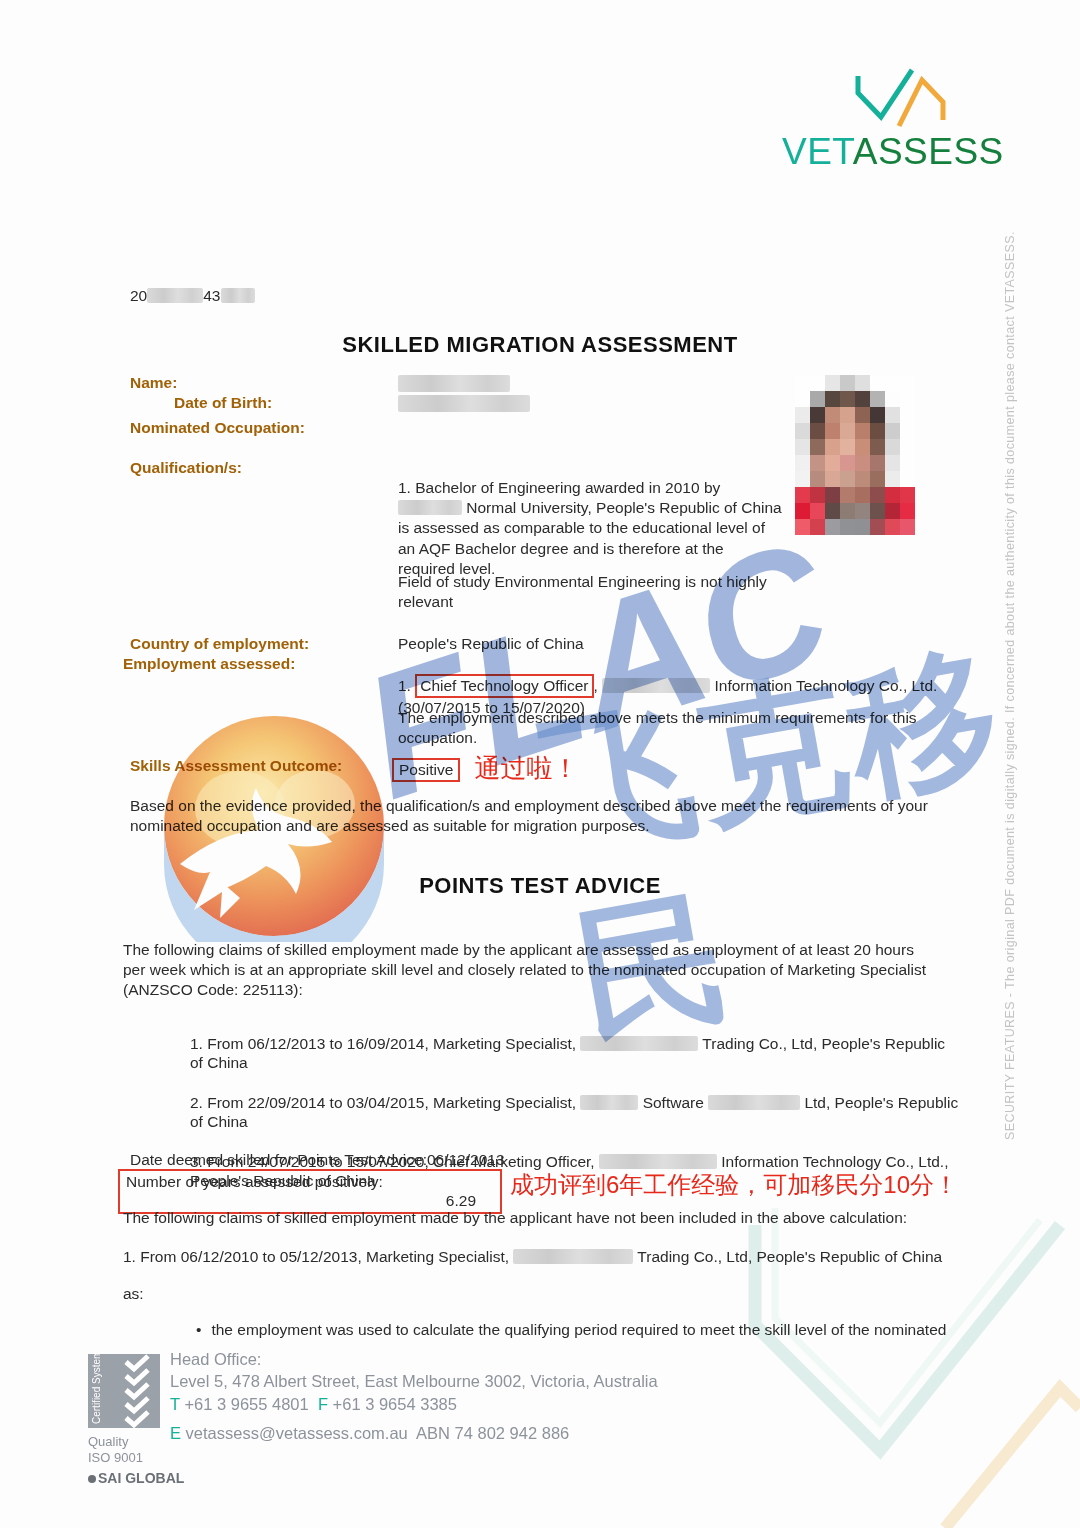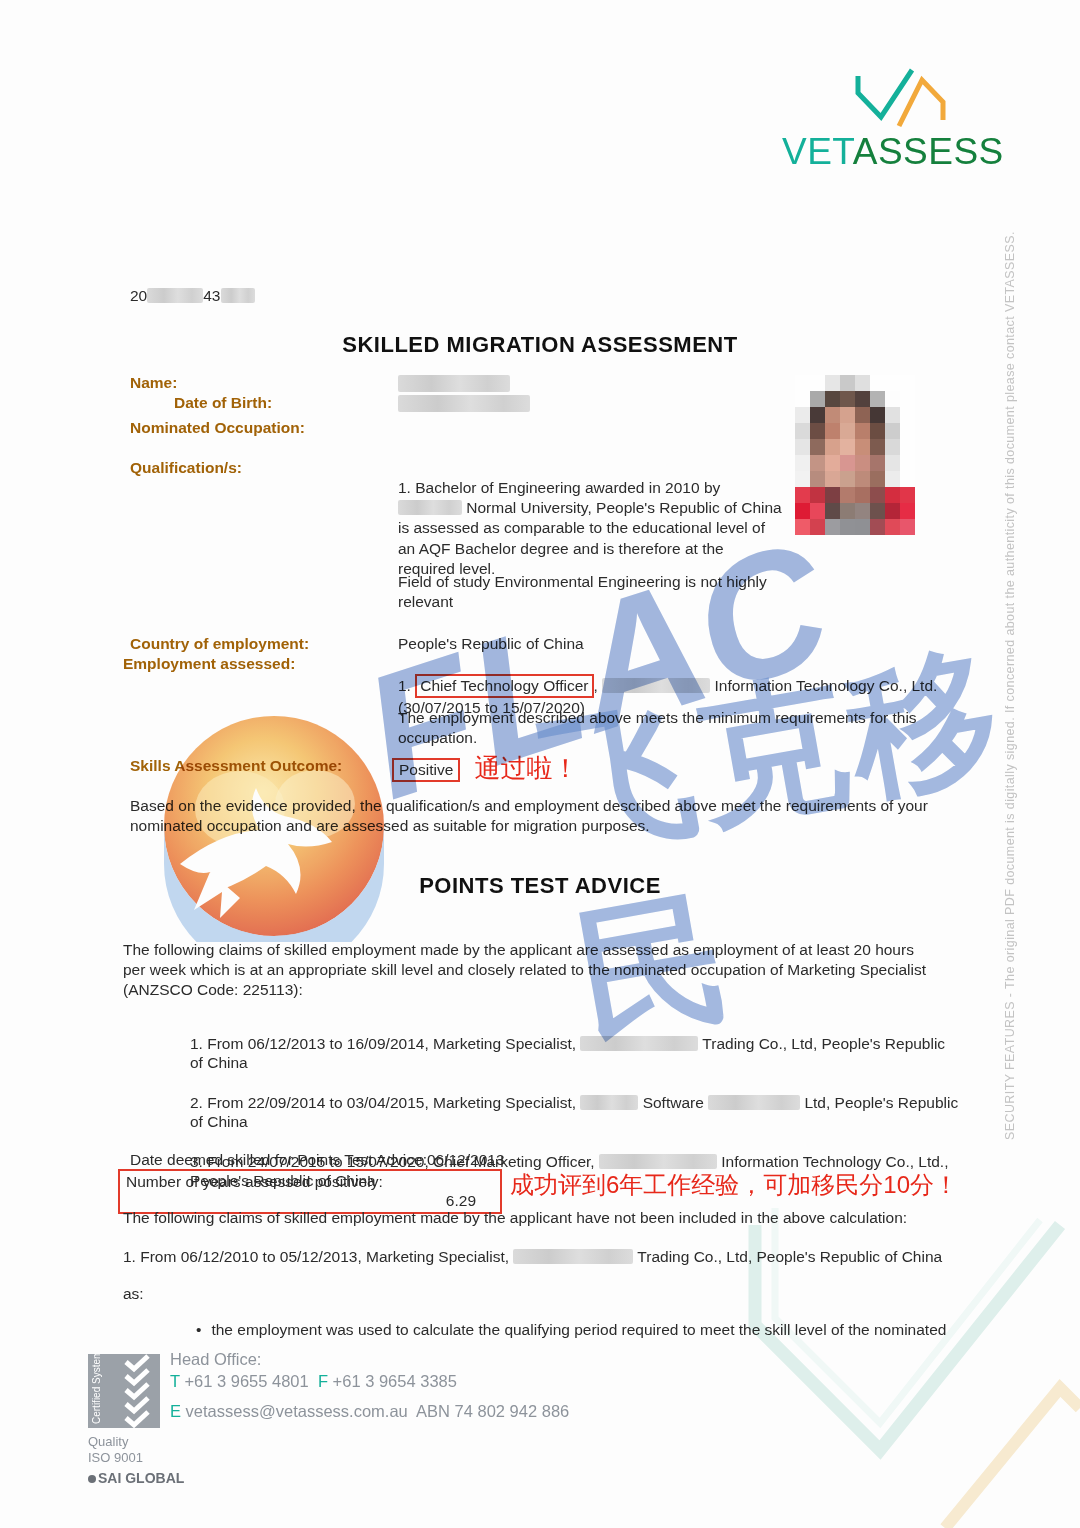--- a/index.html
+++ b/index.html
@@ -230,20 +230,21 @@
     </svg>
   </div>
   <div class="abs foot-gray" style="left:88px;top:1434px;font-size:13px;line-height:1.25;">
     <div>Quality</div>
     <div>ISO 9001</div>
     <div style="font-size:14px;font-weight:bold;color:#6b7077;margin-top:3px;"><span style="display:inline-block;width:8px;height:8px;border-radius:50%;background:#6b7077;margin-right:2px;"></span><span>SAI GLOBAL</span></div>
   </div>
 
   <div class="abs" style="left:170px;top:1348px;font-size:16.5px;line-height:1.35;">
     <div class="foot-gray bold">Head Office:</div>
+    <div class="foot-gray">Level 5, 478 Albert Street, East Melbourne 3002, Victoria, Australia</div>
     <div class="foot-gray">
       <span class="teal bold">T</span>
       <span>+61 3 9655 4801</span>&nbsp;
       <span class="teal bold">F</span>
       <span>+61 3 9654 3385</span>
     </div>
     <div class="foot-gray" style="margin-top:7px;">
       <span class="teal bold">E</span>
       <span>vetassess@vetassess.com.au</span>&nbsp;
       <span>ABN 74 802 942 886</span>

